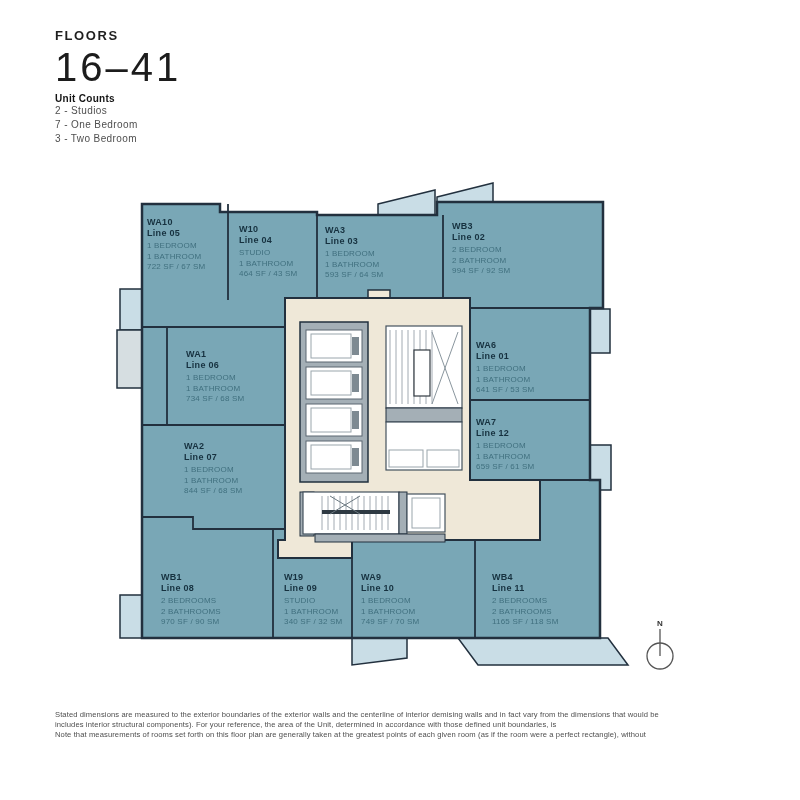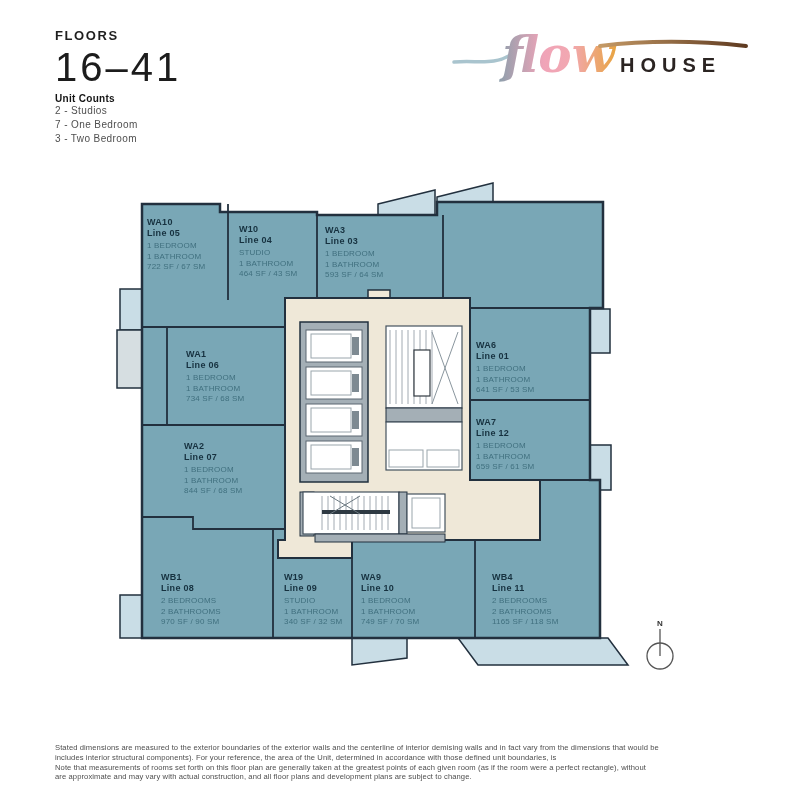--- a/index.html
+++ b/index.html
@@ -16,57 +16,37 @@
   
   .plan{position:absolute;left:0;top:0;}
   
   .unit-label{position:absolute;width:100px;}
   .u-id,.u-line{font-size:9px;font-weight:700;color:#16313f;line-height:11px;letter-spacing:.3px;}
   .u-line{margin-bottom:2px;}
   .u-spec{font-size:8px;color:#40707f;line-height:10.5px;letter-spacing:.2px;}
   
   .compass{position:absolute;left:636px;top:616px;}
   
-  .disc{position:absolute;left:55px;top:710px;width:692px;margin-top:33px;}
+  .disc{position:absolute;left:55px;top:710px;width:692px;}
   .disc div{font-size:7.6px;line-height:9.8px;color:#4e4e4e;letter-spacing:.1px;}
 </style>
 </head>
 <body>
 
 <div class="page">
 
   <div class="hdr">
     <div class="floors-label">FLOORS</div>
     <div class="floors-range">16–41</div>
     <div class="uc-title">Unit Counts</div>
     <div class="uc-item">2 - Studios</div>
     <div class="uc-item">7 - One Bedroom</div>
     <div class="uc-item">3 - Two Bedroom</div>
   </div>
 
-  <div class="logo">
-    <svg width="300" height="66" viewBox="0 0 300 66">
-      <defs>
-        <linearGradient id="flowGrad" x1="0" y1="0" x2="1" y2="0">
-          <stop offset="0" stop-color="#8e9fac"></stop>
-            <stop offset="0.38" stop-color="#f0a4b8"></stop>
-          <stop offset="0.62" stop-color="#f2a8b0"></stop>
-            <stop offset="1" stop-color="#e8a43f"></stop>
-        </linearGradient>
-        <linearGradient id="tailGrad" x1="0" y1="0" x2="1" y2="0">
-          <stop offset="0" stop-color="#c59a66"></stop>
-            <stop offset="1" stop-color="#5e3a20"></stop>
-        </linearGradient>
-      </defs>
-      <path d="M4,42 C28,40 44,46 62,34" fill="none" stroke="#a9c4ce" stroke-width="3.5" stroke-linecap="round"></path>
-      <text x="52" y="52" font-family="DejaVu Serif, serif" font-style="italic" font-weight="bold" font-size="50" fill="url(#flowGrad)">flow</text>
-      <path d="M150,26 C200,20 250,21 296,26" fill="none" stroke="url(#tailGrad)" stroke-width="4" stroke-linecap="round"></path>
-      <text x="170" y="52" font-family="Liberation Sans, sans-serif" font-weight="bold" font-size="20" letter-spacing="6" fill="#2b2422">HOUSE</text>
-    </svg>
-  </div>
 
   <svg class="plan" width="800" height="800" viewBox="0 0 800 800">
 
     <g stroke="#22303e" stroke-width="1.5">
       <rect x="120" y="289" width="22" height="41" fill="#c9dde6"></rect>
       <rect x="117" y="330" width="25" height="58" fill="#d6dee1"></rect>
       <rect x="120" y="595" width="22" height="43" fill="#c9dde6"></rect>
       <polygon points="378,204 435,190 435,215 378,215" fill="#c9dde6"></polygon>
       <polygon points="437,197 493,183 493,202 437,202" fill="#c9dde6"></polygon>
       <rect x="590" y="309" width="20" height="44" fill="#c9dde6"></rect>
@@ -138,20 +118,27 @@
     <div class="u-spec">1 BATHROOM</div>
     <div class="u-spec">464 SF / 43 SM</div>
   </div>
   <div class="unit-label" style="left:325px;top:225px">
     <div class="u-id">WA3</div>
     <div class="u-line">Line 03</div>
     <div class="u-spec">1 BEDROOM</div>
     <div class="u-spec">1 BATHROOM</div>
     <div class="u-spec">593 SF / 64 SM</div>
   </div>
+  <div class="unit-label" style="left:452px;top:221px">
+    <div class="u-id">WB3</div>
+    <div class="u-line">Line 02</div>
+    <div class="u-spec">2 BEDROOM</div>
+    <div class="u-spec">2 BATHROOM</div>
+    <div class="u-spec">994 SF / 92 SM</div>
+  </div>
   <div class="unit-label" style="left:186px;top:349px">
     <div class="u-id">WA1</div>
     <div class="u-line">Line 06</div>
     <div class="u-spec">1 BEDROOM</div>
     <div class="u-spec">1 BATHROOM</div>
     <div class="u-spec">734 SF / 68 SM</div>
   </div>
   <div class="unit-label" style="left:476px;top:340px">
     <div class="u-id">WA6</div>
     <div class="u-line">Line 01</div>
@@ -207,16 +194,15 @@
       <text x="24" y="10" text-anchor="middle" font-size="8" font-weight="bold" fill="#333" font-family="Liberation Sans, sans-serif">N</text>
       <line x1="24" y1="13" x2="24" y2="40" stroke="#555" stroke-width="1.3"></line>
       <circle cx="24" cy="40" r="13" fill="none" stroke="#555" stroke-width="1.3"></circle>
     </svg>
   </div>
 
   <div class="disc">
     <div>Stated dimensions are measured to the exterior boundaries of the exterior walls and the centerline of interior demising walls and in fact vary from the dimensions that would be</div>
     <div>includes interior structural components).  For your reference, the area of the Unit, determined in accordance with those defined unit boundaries, is</div>
     <div>Note that measurements of rooms set forth on this floor plan are generally taken at the greatest points of each given room (as if the room were a perfect rectangle), without</div>
-    <div>are approximate and may vary with actual construction, and all floor plans and development plans are subject to change.</div>
   </div>
 
 </div>
 
 </body></html>

